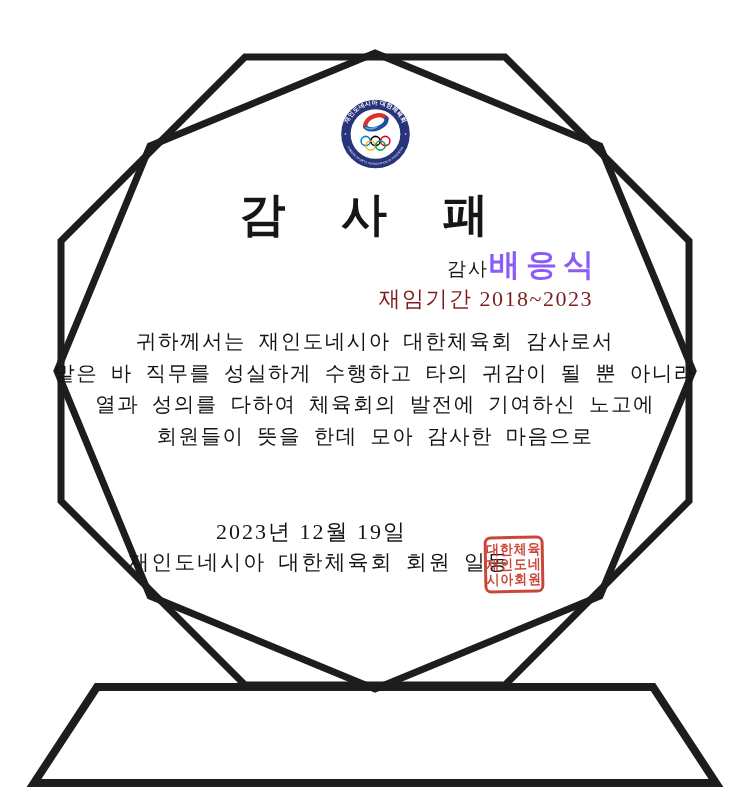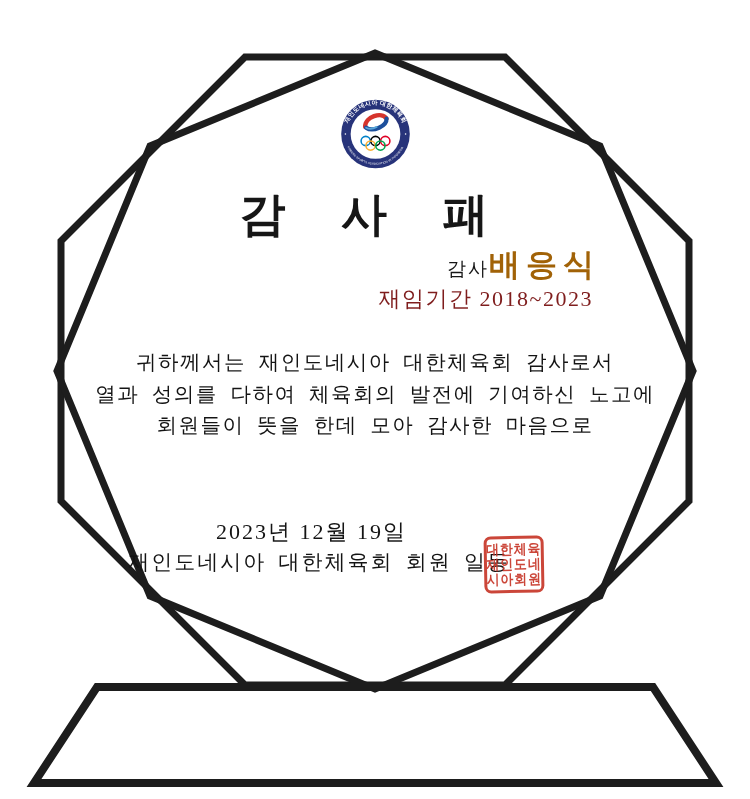--- a/index.html
+++ b/index.html
@@ -15,28 +15,28 @@
 
   .title{
     position:absolute;top:184px;left:0;width:732px;text-align:center;
     font-size:46px;font-weight:bold;letter-spacing:4px;word-spacing:36px;color:#161616;
   }
   .recipient{
     position:absolute;top:244px;right:150px;
     display:flex;align-items:baseline;gap:0;white-space:nowrap;
   }
   .recipient .role{font-size:19px;letter-spacing:2px;color:#161616;}
-  .recipient .name{font-size:31px;font-weight:bold;letter-spacing:6px;color:#a16207;}
+  .recipient .name{font-size:31px;font-weight:bold;letter-spacing:6px;color:#8b5cf6;}
   .term{
     position:absolute;top:284px;right:157px;white-space:nowrap;
     font-size:22px;letter-spacing:1.5px;color:#7f1d1d;
   }
   .body-text{
     position:absolute;top:326px;left:0;width:750px;text-align:center;
-    font-size:20.5px;line-height:31.5px;letter-spacing:1.5px;word-spacing:6px;color:#141414;margin-top:21px;
+    font-size:20.5px;line-height:31.5px;letter-spacing:1.5px;word-spacing:6px;color:#141414;
   }
   .date-line{
     position:absolute;top:517px;left:0;width:623px;text-align:center;
     font-size:22px;letter-spacing:2px;color:#141414;
   }
   .signature-line{
     position:absolute;top:548px;left:0;width:638px;text-align:center;
     font-size:21px;letter-spacing:2px;word-spacing:5px;color:#141414;z-index:1;
   }
   .seal{
@@ -92,20 +92,21 @@
 
 <div class="recipient">
   <span class="role">감사</span>
   <span class="name">배응식</span>
 </div>
 
 <div class="term">재임기간 2018~2023</div>
 
 <div class="body-text">
   <div>귀하께서는 재인도네시아 대한체육회 감사로서</div>
+  <div>맡은 바 직무를 성실하게 수행하고 타의 귀감이 될 뿐 아니라</div>
   <div>열과 성의를 다하여 체육회의 발전에 기여하신 노고에</div>
   <div>회원들이 뜻을 한데 모아 감사한 마음으로</div>
 </div>
 
 <div class="date-line">2023년 12월 19일</div>
 
 <div class="signature-line">재인도네시아 대한체육회 회원 일동</div>
 
 <div class="seal">
   <span>대한체육</span>

